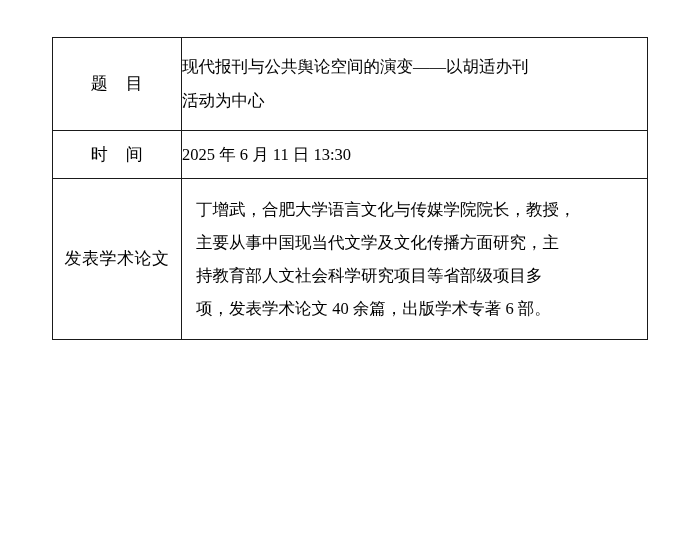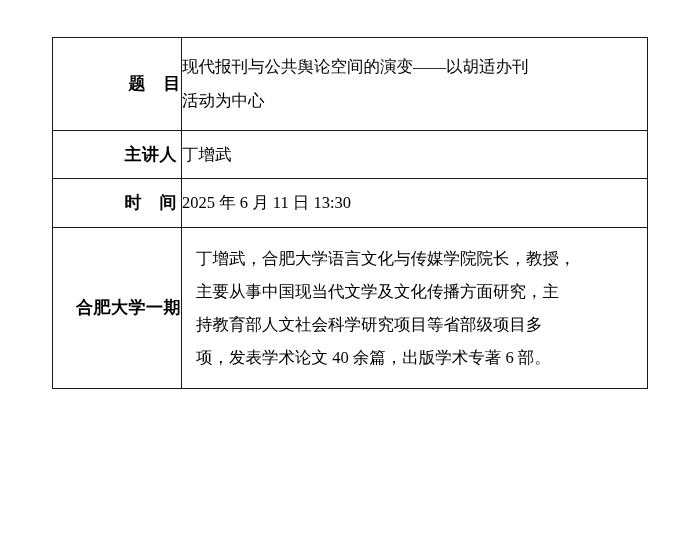--- a/index.html
+++ b/index.html
@@ -28,23 +28,23 @@
     border-collapse: collapse;
     table-layout: fixed;
   }
   .notice-table td {
     border: 1px solid #1a1a1a;
     vertical-align: middle;
     padding: 0;
   }
   .label-cell {
     width: 128px;
-    text-align: right;
+    text-align: center;
     font-size: 17px;
-    font-weight: bold;
+    font-weight: normal;
     letter-spacing: 0.5px;
     line-height: 1.5;
     padding: 8px 4px;
     font-family: "Liberation Serif", "DejaVu Serif", serif;
   }
   .value-cell {
     font-size: 16.5px;
     line-height: 2.0;
     padding: 10px 14px 10px 14px;
     text-align: left;
@@ -86,30 +86,26 @@
 <div class="page">
   <table class="notice-table">
     <tbody>
       <tr class="row-title">
         <td class="label-cell">题　目</td>
         <td class="value-cell">
           <span class="bio-line">现代报刊与公共舆论空间的演变——以胡适办刊</span>
           <span class="bio-line">活动为中心</span>
         </td>
       </tr>
-      <tr class="row-speaker">
-        <td class="label-cell">主讲人</td>
-        <td class="value-cell">丁增武</td>
-      </tr>
       <tr class="row-time">
         <td class="label-cell">时　间</td>
         <td class="value-cell">2025 年 6 月 11 日 13:30</td>
       </tr>
       <tr class="row-bio">
-        <td class="label-cell">合肥大学一期</td>
+        <td class="label-cell">发表学术论文</td>
         <td class="value-cell">
           <span class="bio-line">丁增武，合肥大学语言文化与传媒学院院长，教授，</span>
           <span class="bio-line">主要从事中国现当代文学及文化传播方面研究，主</span>
           <span class="bio-line">持教育部人文社会科学研究项目等省部级项目多</span>
           <span class="bio-line">项，发表学术论文 40 余篇，出版学术专著 6 部。</span>
         </td>
       </tr>
     </tbody>
   </table>
 </div>

